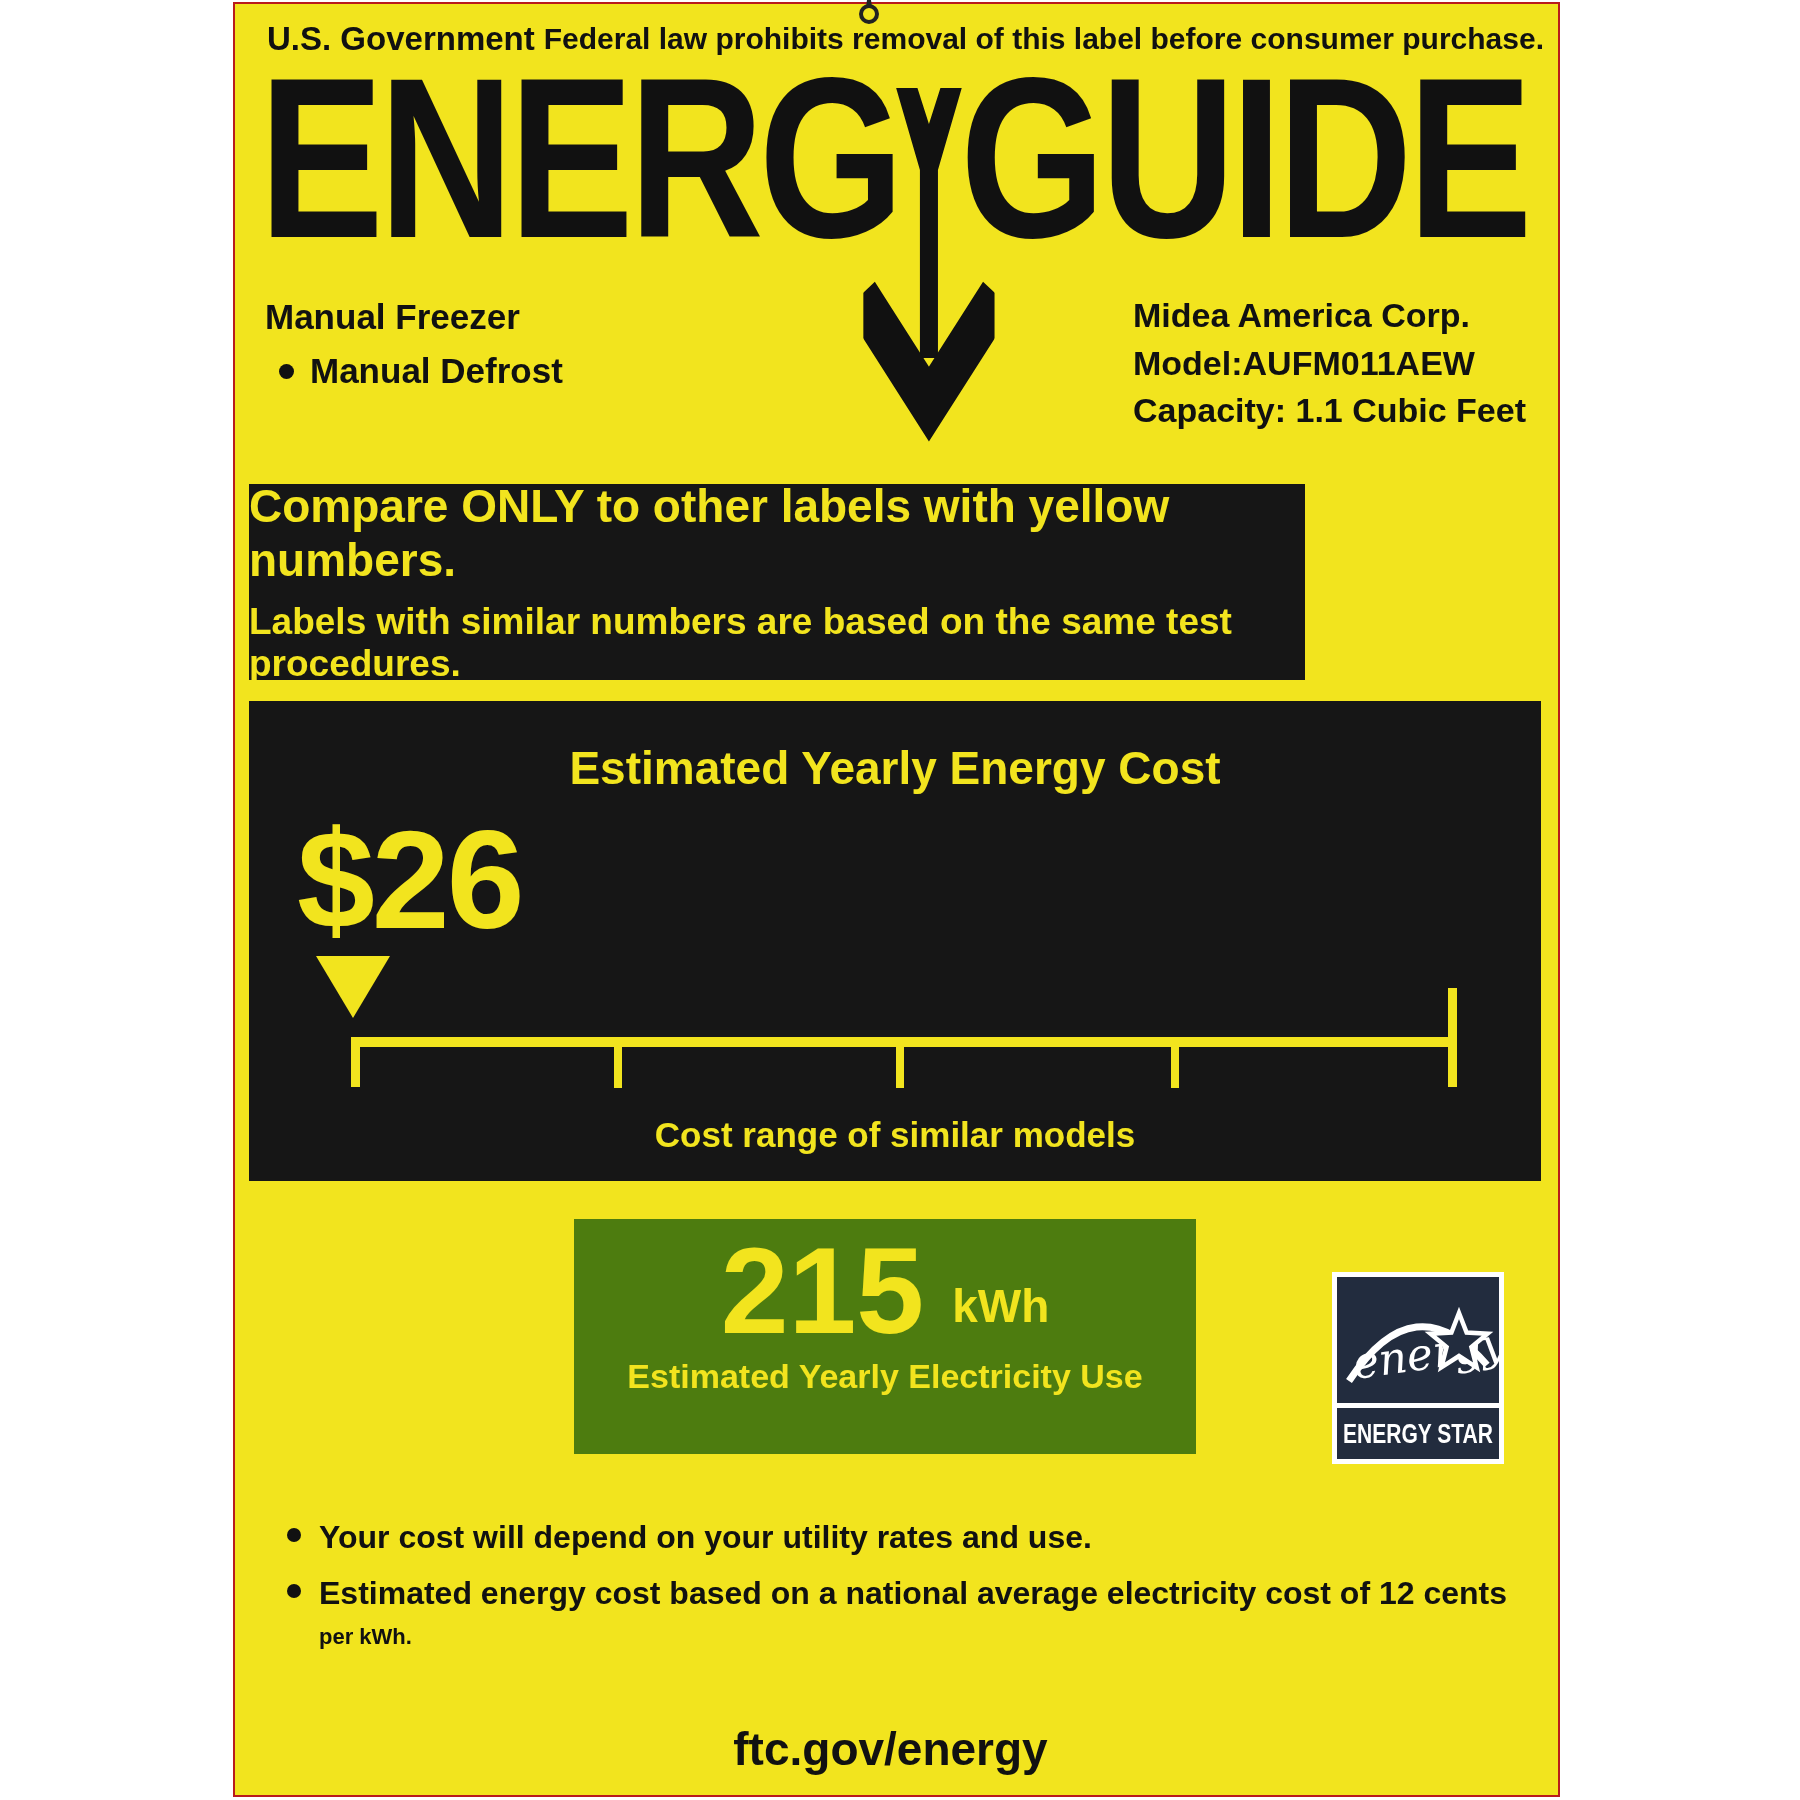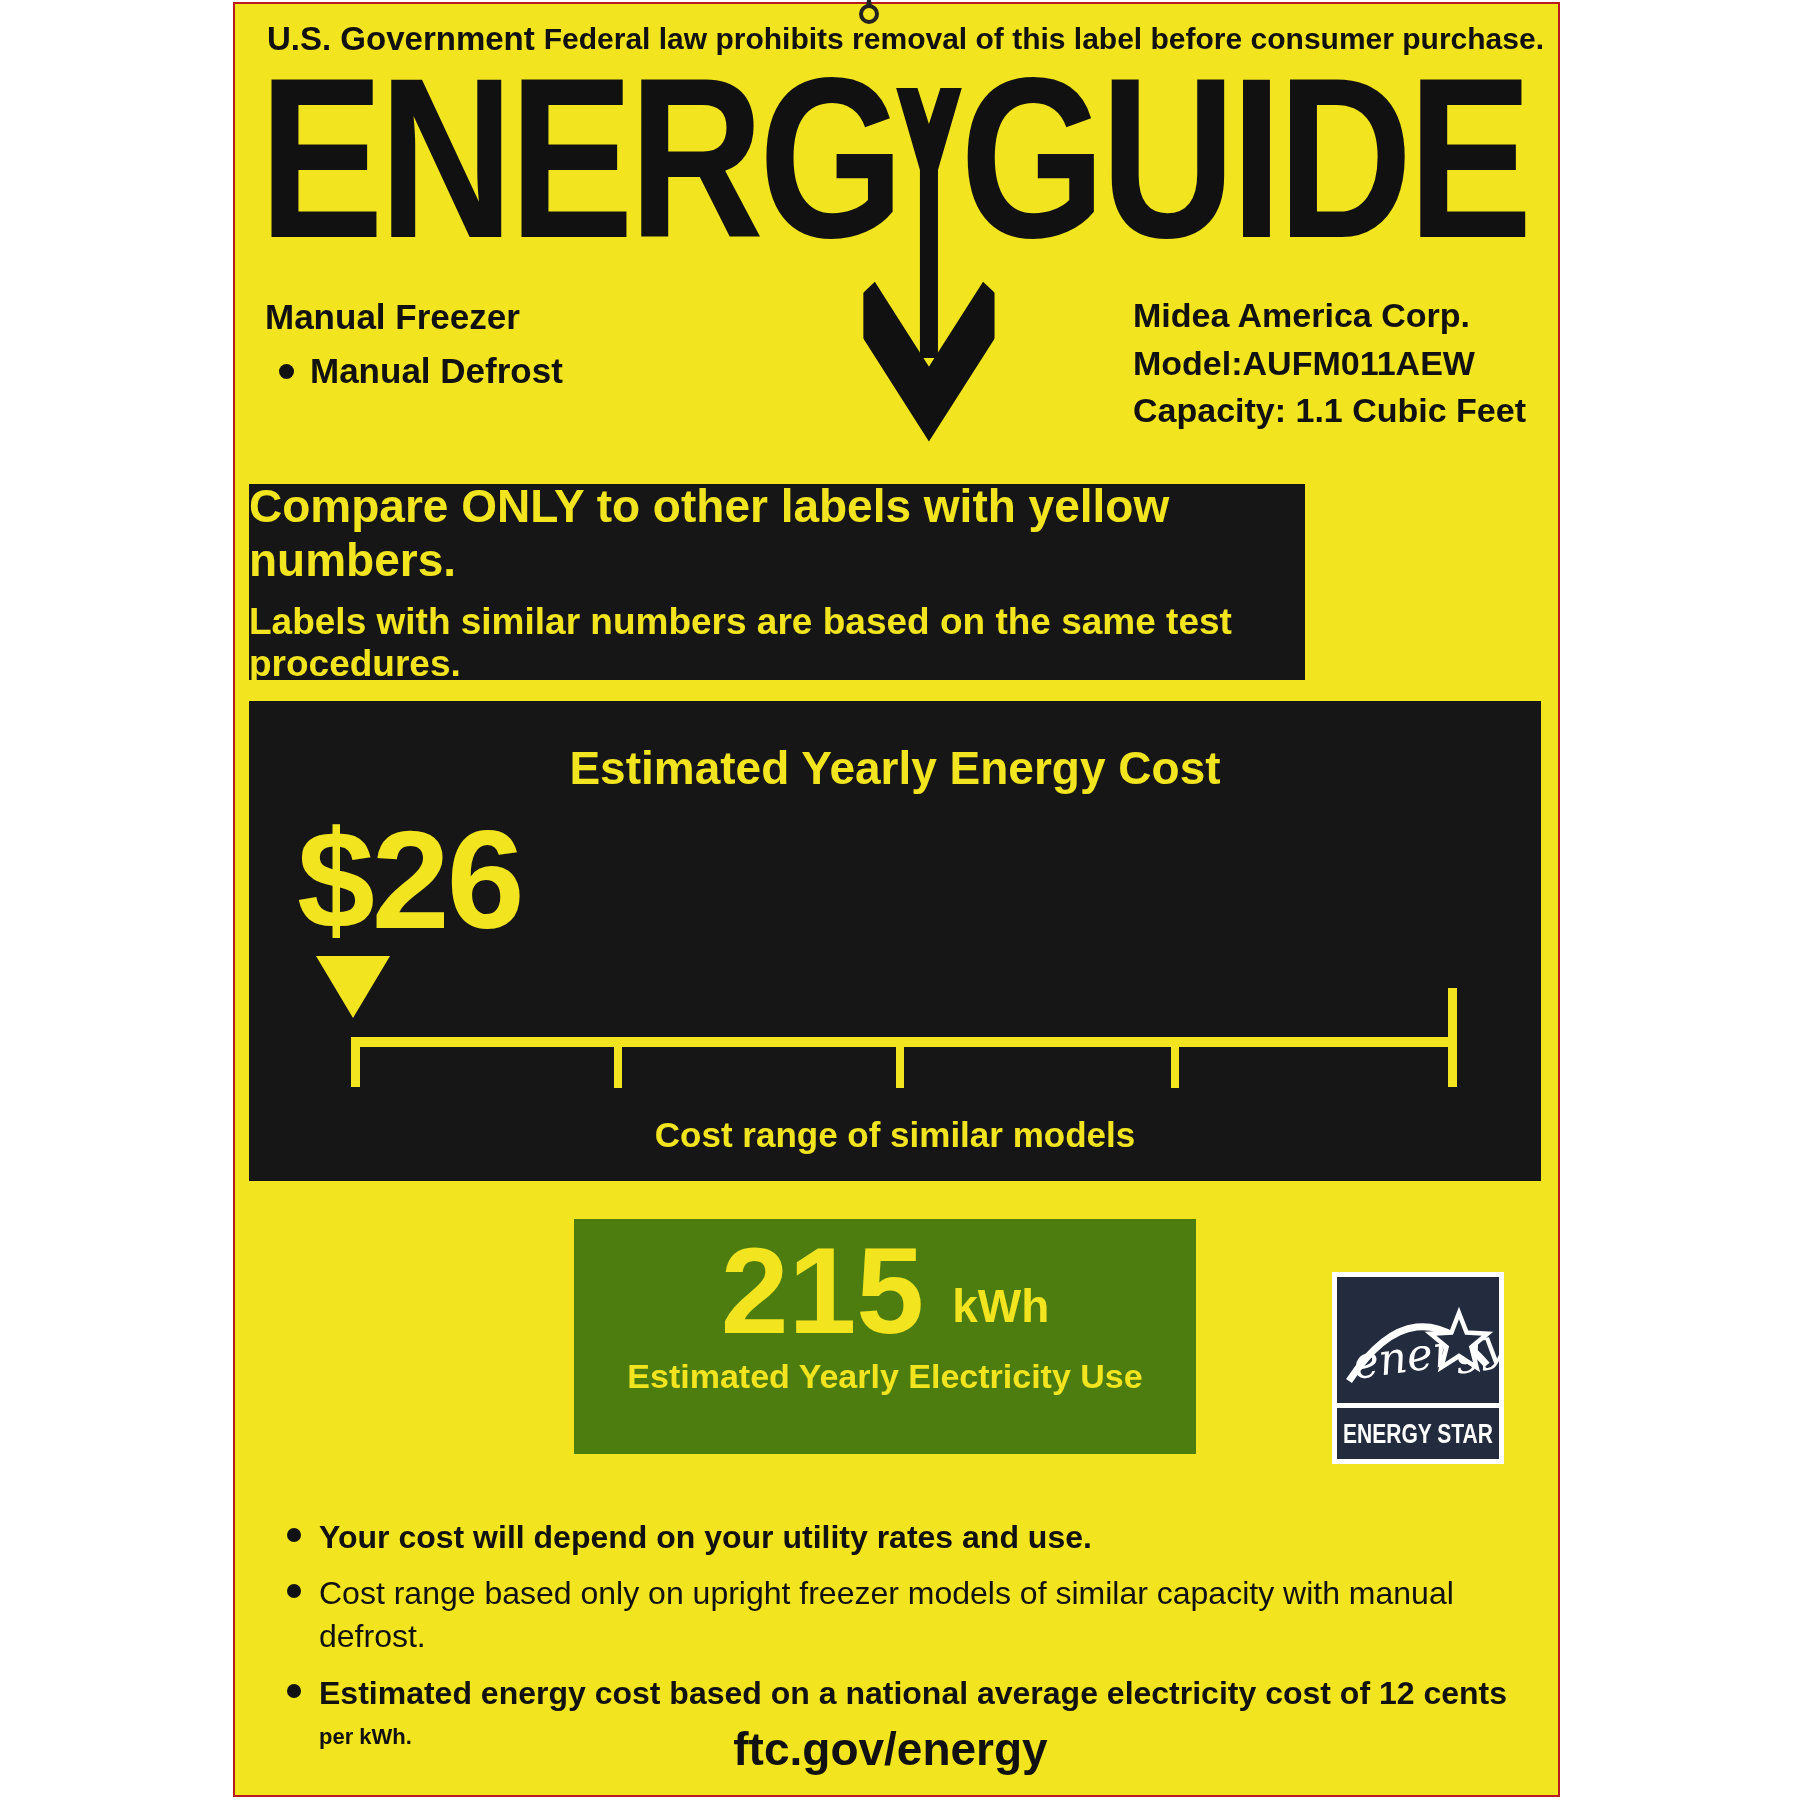--- a/index.html
+++ b/index.html
@@ -162,24 +162,20 @@
             <text x="81" y="166" fill="#fff" font-size="27" font-weight="bold" text-anchor="middle" font-family="Liberation Sans, sans-serif" textLength="150" lengthAdjust="spacingAndGlyphs">ENERGY STAR</text>
           </svg>
         </div>
       </div>
 
       <div class="notes">
         <div class="note bold">
           <span class="dot"></span>
           <span class="txt">Your cost will depend on your utility rates and use.</span>
         </div>
-        <div class="note">
-          <span class="dot"></span>
-          <span class="txt">Cost range based only on upright freezer models of similar capacity with manual defrost.</span>
-        </div>
         <div class="note bold">
           <span class="dot"></span>
           <span class="txt">Estimated energy cost based on a national average electricity cost of 12 cents</span>
         </div>
         <div class="note-cont">per kWh.</div>
       </div>
 
       <div class="footer">ftc.gov/energy</div>
 
     </div>

